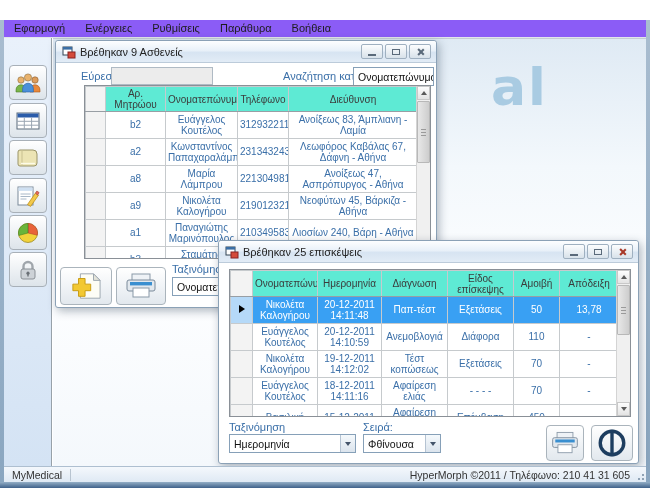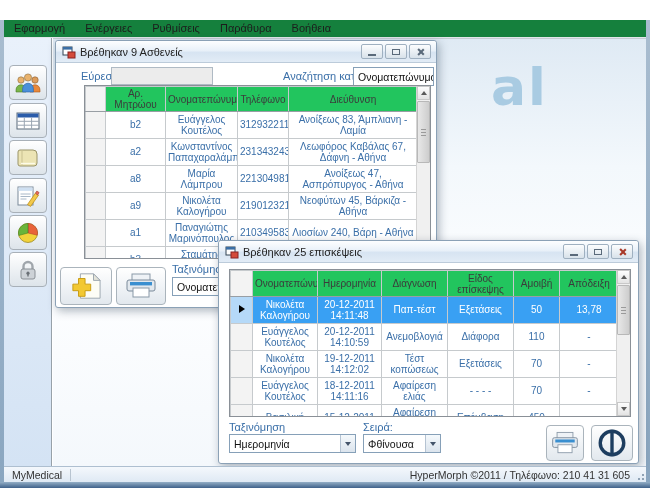--- a/index.html
+++ b/index.html
@@ -27,21 +27,21 @@
     background:linear-gradient(180deg,#f0b0a0 0%,#d9705c 45%,#c04a34 55%,#d8705a 100%); border-color:#6a2014; }
   .glyph-min { position:absolute; left:50%; top:8px; width:9px; height:3px; margin-left:-4px;
     background:#fff; box-shadow:0 0 1px #345; }
   .glyph-max { position:absolute; left:50%; top:4px; width:9px; height:7px; margin-left:-4px;
     border:2px solid #fff; box-shadow:0 0 1px #345; }
   .glyph-x { position:absolute; left:50%; top:50%; width:11px; height:11px; margin:-5px 0 0 -5px; }
   .glyph-x::before,.glyph-x::after { content:""; position:absolute; left:5px; top:0; width:2px; height:11px; background:#fff; }
   .glyph-x::before { transform:rotate(45deg);} .glyph-x::after { transform:rotate(-45deg);}
 
   
-  .menubar { position:absolute; left:4px; top:20px; width:642px; height:18px; background:#15803d;
+  .menubar { position:absolute; left:4px; top:20px; width:642px; height:18px; background:#8b5cf6;
     display:flex; align-items:flex-start; border-bottom:1px solid #e2e6ea; }
   .menu-item { padding:0 10px; color:#1c1c1c; cursor:default; line-height:17px; }
 
   
   .sidebar { position:absolute; left:4px; top:38px; width:48px; height:428px;
     background:linear-gradient(180deg,#e9f1fb,#d4e3f4); border-right:1px solid #97a1a9; }
   .side-btn { position:absolute; left:5px; width:38px; height:35px; border:1px solid #a8b0b8; border-radius:4px;
     background:linear-gradient(180deg,#ffffff,#dde4ea); display:flex; align-items:center; justify-content:center;
     box-shadow:0 1px 1px rgba(255,255,255,.8) inset; }
 
@@ -79,21 +79,21 @@
   .combo-val { font-size:10.5px; color:#111; padding-left:4px; white-space:nowrap; }
   .combo-btn { margin-left:auto; width:15px; align-self:stretch; border-left:1px solid #b5c3d2;
     background:linear-gradient(180deg,#f5f9fc,#dbe4ed); display:flex; align-items:center; justify-content:center; }
   .tri-down { width:0; height:0; border:3.5px solid transparent; border-top:4.5px solid #44546a; margin-top:4px; }
 
   
   .gridwrap { position:absolute; border:1px solid #8a9097; background:#fff; overflow:hidden; }
   table.grid { border-collapse:collapse; table-layout:fixed; width:100%; }
   .grid th,.grid td { border:1px solid #c6cacd; text-align:center; vertical-align:middle;
     font-weight:normal; overflow:hidden; padding:1px 2px; }
-  .grid th { color:#3b3b3b; font-size:10px; line-height:11px; background:#22c55e; border-bottom:1px solid #989ea4; }
+  .grid th { color:#3b3b3b; font-size:10px; line-height:11px; background:#5eead4; border-bottom:1px solid #989ea4; }
   .grid td { color:#3a6fa8; font-size:10px; line-height:11.5px; background:#fff; }
   .grid td.sel,.grid th.sel { background:#f3f3f3; padding:0; }
   .patients th { height:24px; } .patients td { height:27px; }
   .visits th { height:26px; } .visits td { height:27px; }
   tr.selected td { background:#39a0f3; color:#fff; }
   tr.selected td.sel { background:#b5d9f8; }
   .row-arrow { display:inline-block; width:0; height:0; border-left:6px solid #000;
     border-top:4px solid transparent; border-bottom:4px solid transparent; }
   .vscroll { position:absolute; right:0; top:0; bottom:0; width:14px; background:#f0f0f0; border-left:1px solid #d4d4d4; }
   .sb-up,.sb-down { position:absolute; left:0; width:13px; height:14px; background:linear-gradient(180deg,#fdfdfd,#e3e3e3);

